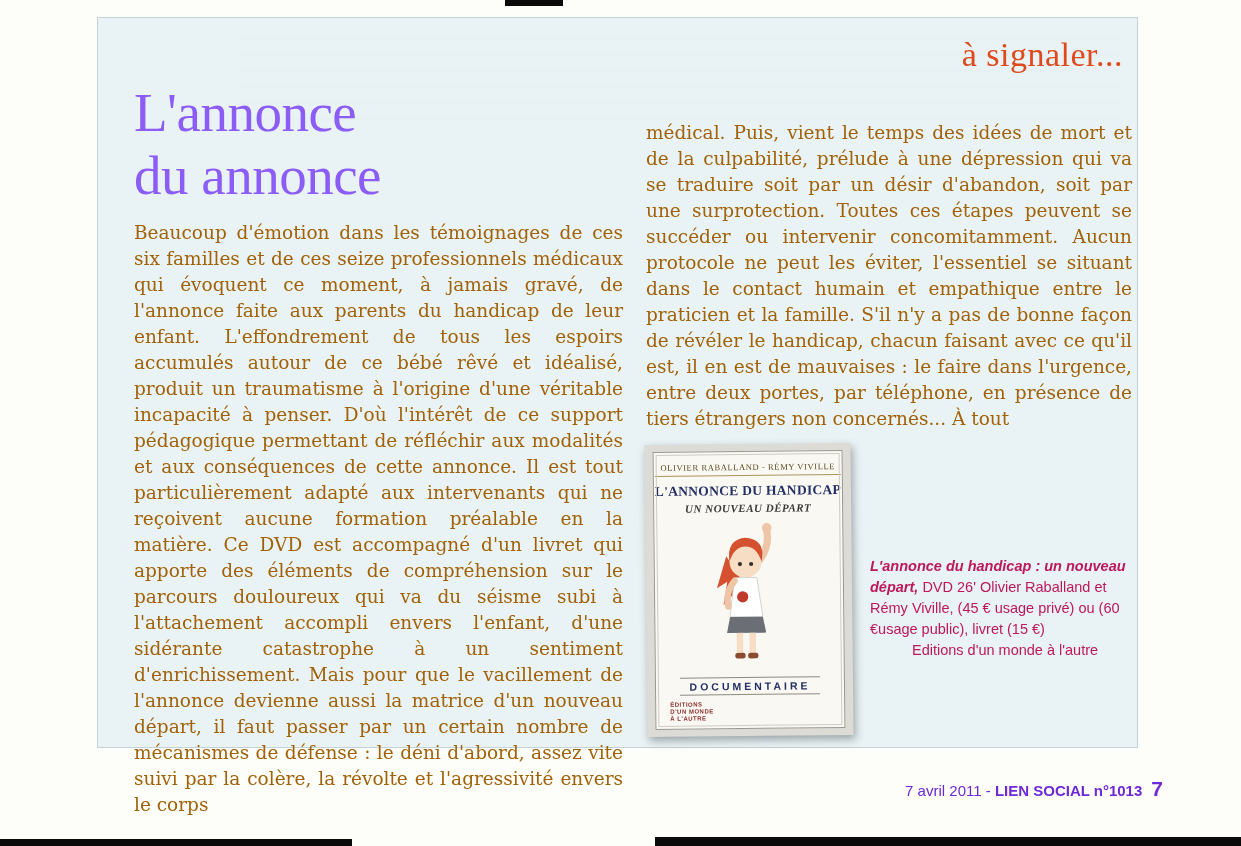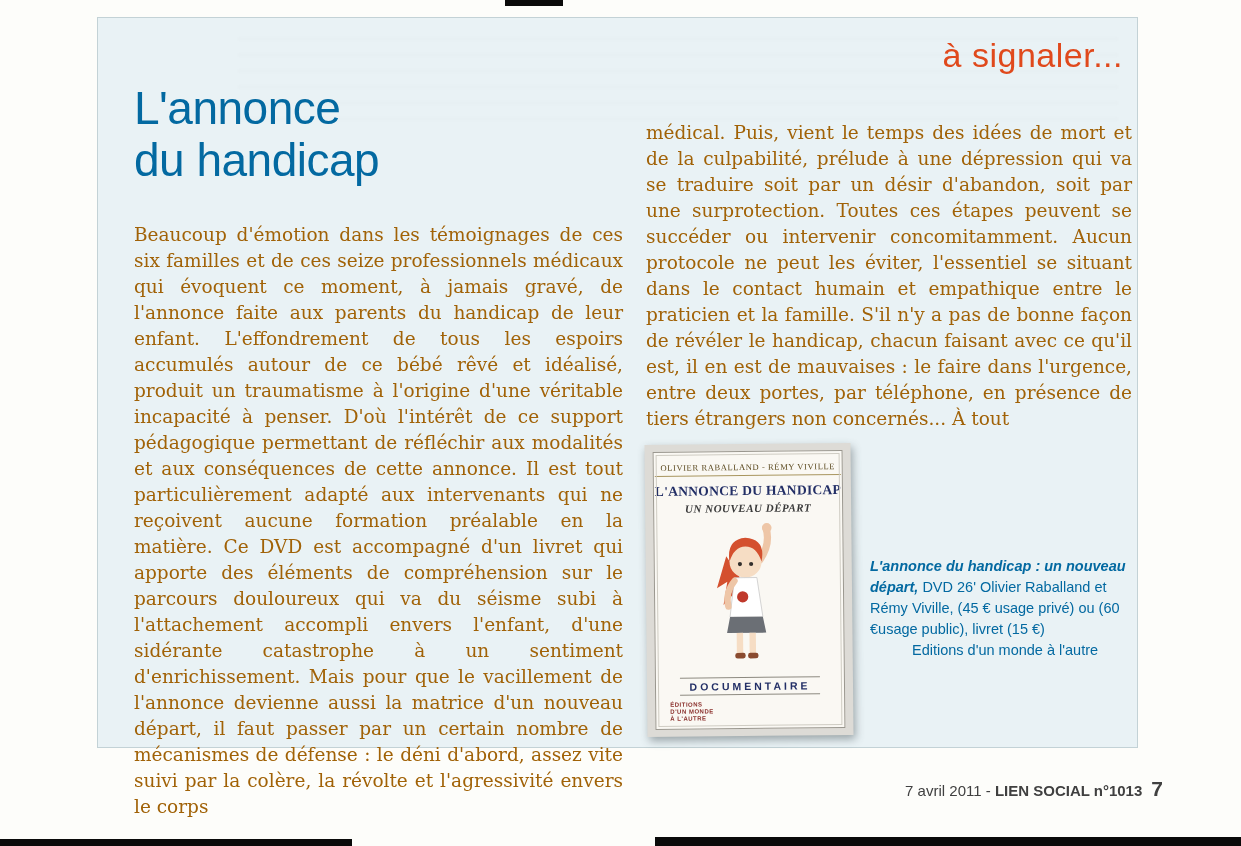--- a/index.html
+++ b/index.html
@@ -23,41 +23,41 @@
   
   .bleedthrough {
     position:absolute; left:140px; top:20px; width:880px; height:95px;
     background:repeating-linear-gradient(180deg, rgba(90,90,90,.5) 0 2px, transparent 2px 16px);
     opacity:.06; filter:blur(1.5px);
     pointer-events:none;
   }
 
   .section-label {
     position:absolute; top:18px; right:14px;
-    font-family:Liberation Sans, sans-serif;
+    font-family:Liberation Serif, serif;
     font-size:34px; letter-spacing:.5px;
     color:#e0491c;
   }
 
   .col-left { position:absolute; left:36px; top:64px; width:489px; }
   .col-right { position:absolute; left:548px; top:102px; width:486px; }
 
   .article-title {
-    font-family:Liberation Sans, sans-serif;
-    font-size:46px; line-height:1.14; font-weight:normal;
-    letter-spacing:-.5px; color:#0369a1;
+    font-family:Liberation Serif, serif;
+    font-size:55px; line-height:1.14; font-weight:normal;
+    letter-spacing:-.5px; color:#8b5cf6;
   }
 
   p.body {
     font-size:18.5px; line-height:26px;
     text-align:justify;
     -webkit-hyphens:auto; hyphens:auto;
     color:#a16207;
   }
-  .col-left p.body { margin-top:35px; }
+  .col-left p.body { margin-top:13px; }
 
   .media-row { display:flex; margin-top:12px;align-items:center; }
 
   
   .dvd-cover {
     width:206px; height:292px; flex:0 0 206px;
     background:#dddbd6;
     padding:7px 8px;
     box-shadow:2px 4px 8px rgba(60,70,75,.45);
     transform:rotate(-.6deg);
@@ -109,30 +109,30 @@
     color:#8a2f2b; font-weight:bold;
   }
 
   .side-col { margin-left:18px; width:262px; }
   .side-col p.body { text-align:justify; }
 
   .caption {
     margin-top:36px;
     font-family:"Liberation Sans", sans-serif;
     font-size:14.5px; line-height:21px;
-    color:#0369a1;
+    color:#be185d;
     text-align:left;
   }
   .caption .cap-title { font-weight:bold; font-style:italic; }
   .caption p + p { margin-top:0;margin-left:42px; }
 
   .footer {
     position:absolute; top:777px; right:78px;
     font-family:"Liberation Sans", sans-serif;
-    font-size:15px; color:#404040;
+    font-size:15px; color:#6d28d9;
     white-space:nowrap;
   }
   .footer .journal { font-weight:bold; }
   .footer .page-no { font-weight:bold; font-size:21px; margin-left:9px; }
 
   
   .artifact { position:absolute; background:#0a0a0a; }
   .artifact-top { left:505px; top:0; width:58px; height:6px; }
   .artifact-bottom-left { left:0; top:839px; width:352px; height:7px; }
   .artifact-bottom-right { left:655px; top:837px; width:586px; height:9px; }
@@ -142,21 +142,21 @@
 
 <div class="page-panel">
 
   <div class="bleedthrough"></div>
 
   <div class="section-label">à signaler...</div>
 
   <div class="col-left">
     <h1 class="article-title">
       <span>L'annonce</span><br>
-      <span>du handicap</span>
+      <span>du annonce</span>
     </h1>
     <p class="body">Beaucoup d'émotion dans les témoignages de ces six familles et de ces seize professionnels médicaux qui évoquent ce moment, à jamais gravé, de l'annonce faite aux parents du handicap de leur enfant. L'effondrement de tous les espoirs accumulés autour de ce bébé rêvé et idéalisé, produit un traumatisme à l'origine d'une véritable incapacité à penser. D'où l'intérêt de ce support pédagogique permettant de réfléchir aux modalités et aux conséquences de cette annonce. Il est tout particulièrement adapté aux intervenants qui ne reçoivent aucune formation préalable en la matière. Ce DVD est accompagné d'un livret qui apporte des éléments de compréhension sur le parcours douloureux qui va du séisme subi à l'attachement accompli envers l'enfant, d'une sidérante catastrophe à un sentiment d'enrichissement. Mais pour que le vacillement de l'annonce devienne aussi la matrice d'un nouveau départ, il faut passer par un certain nombre de mécanismes de défense : le déni d'abord, assez vite suivi par la colère, la révolte et l'agressivité envers le corps</p>
   </div>
 
   <div class="col-right">
     <p class="body">médical. Puis, vient le temps des idées de mort et de la culpabilité, prélude à une dépression qui va se traduire soit par un désir d'abandon, soit par une surprotection. Toutes ces étapes peuvent se succéder ou intervenir concomitamment. Aucun protocole ne peut les éviter, l'essentiel se situant dans le contact humain et empathique entre le praticien et la famille. S'il n'y a pas de bonne façon de révéler le handicap, chacun faisant avec ce qu'il est, il en est de mauvaises : le faire dans l'urgence, entre deux portes, par téléphone, en présence de tiers étrangers non concernés... À tout</p>
 
     <div class="media-row">
 
       <div class="dvd-cover">

